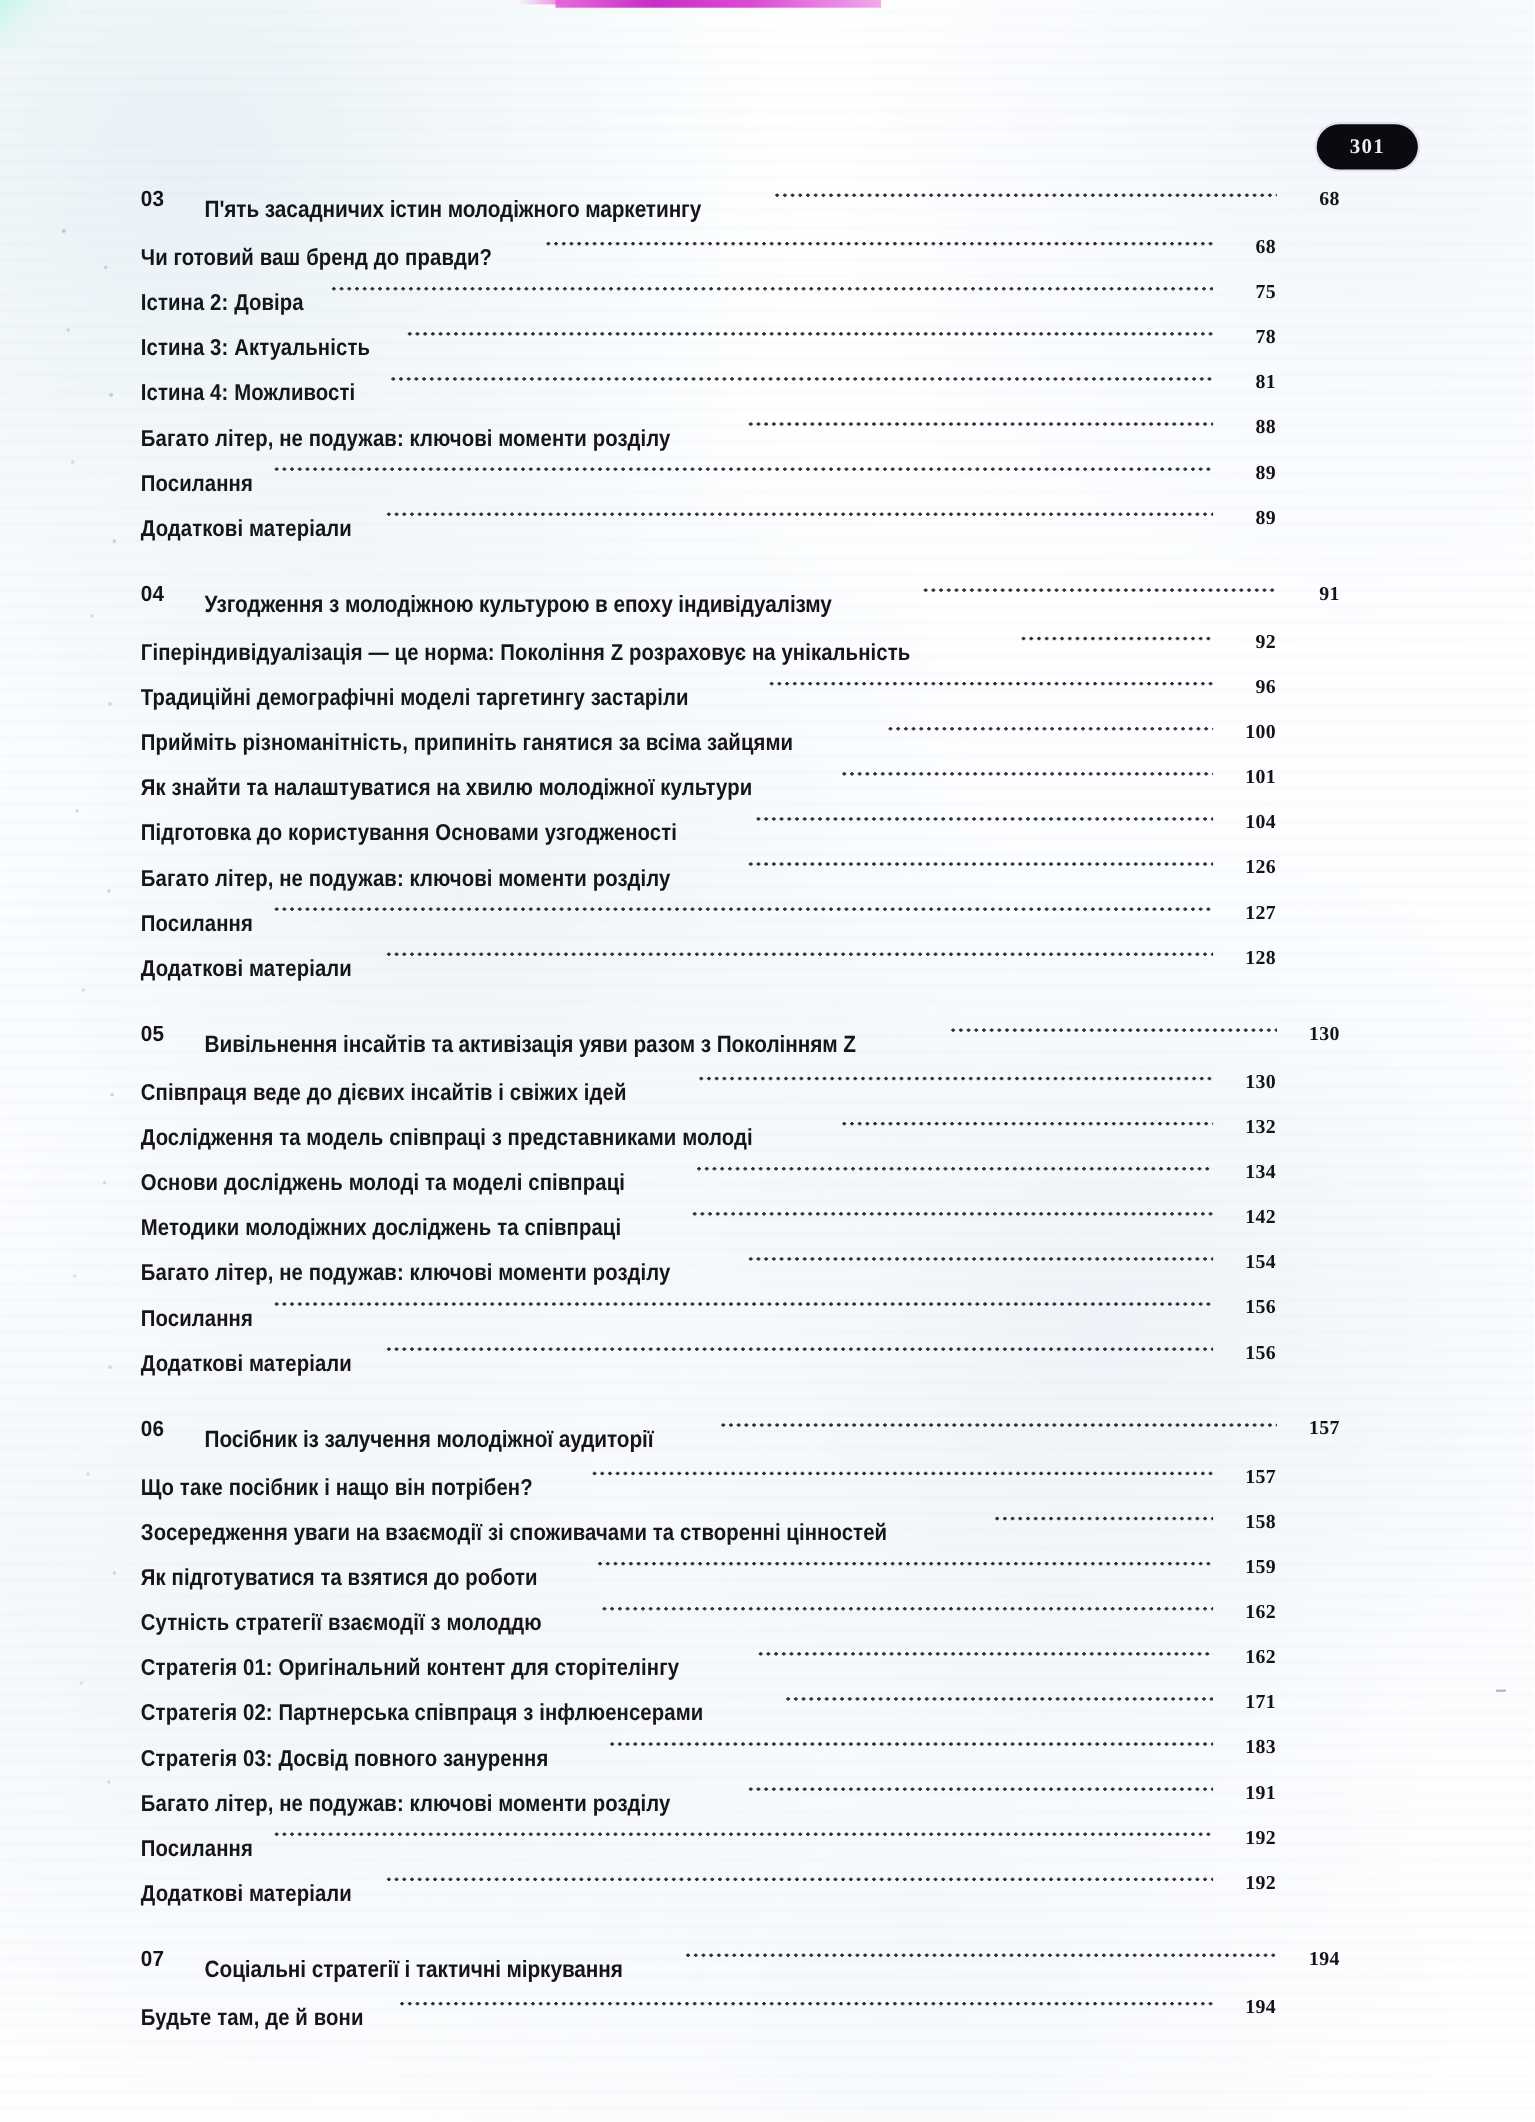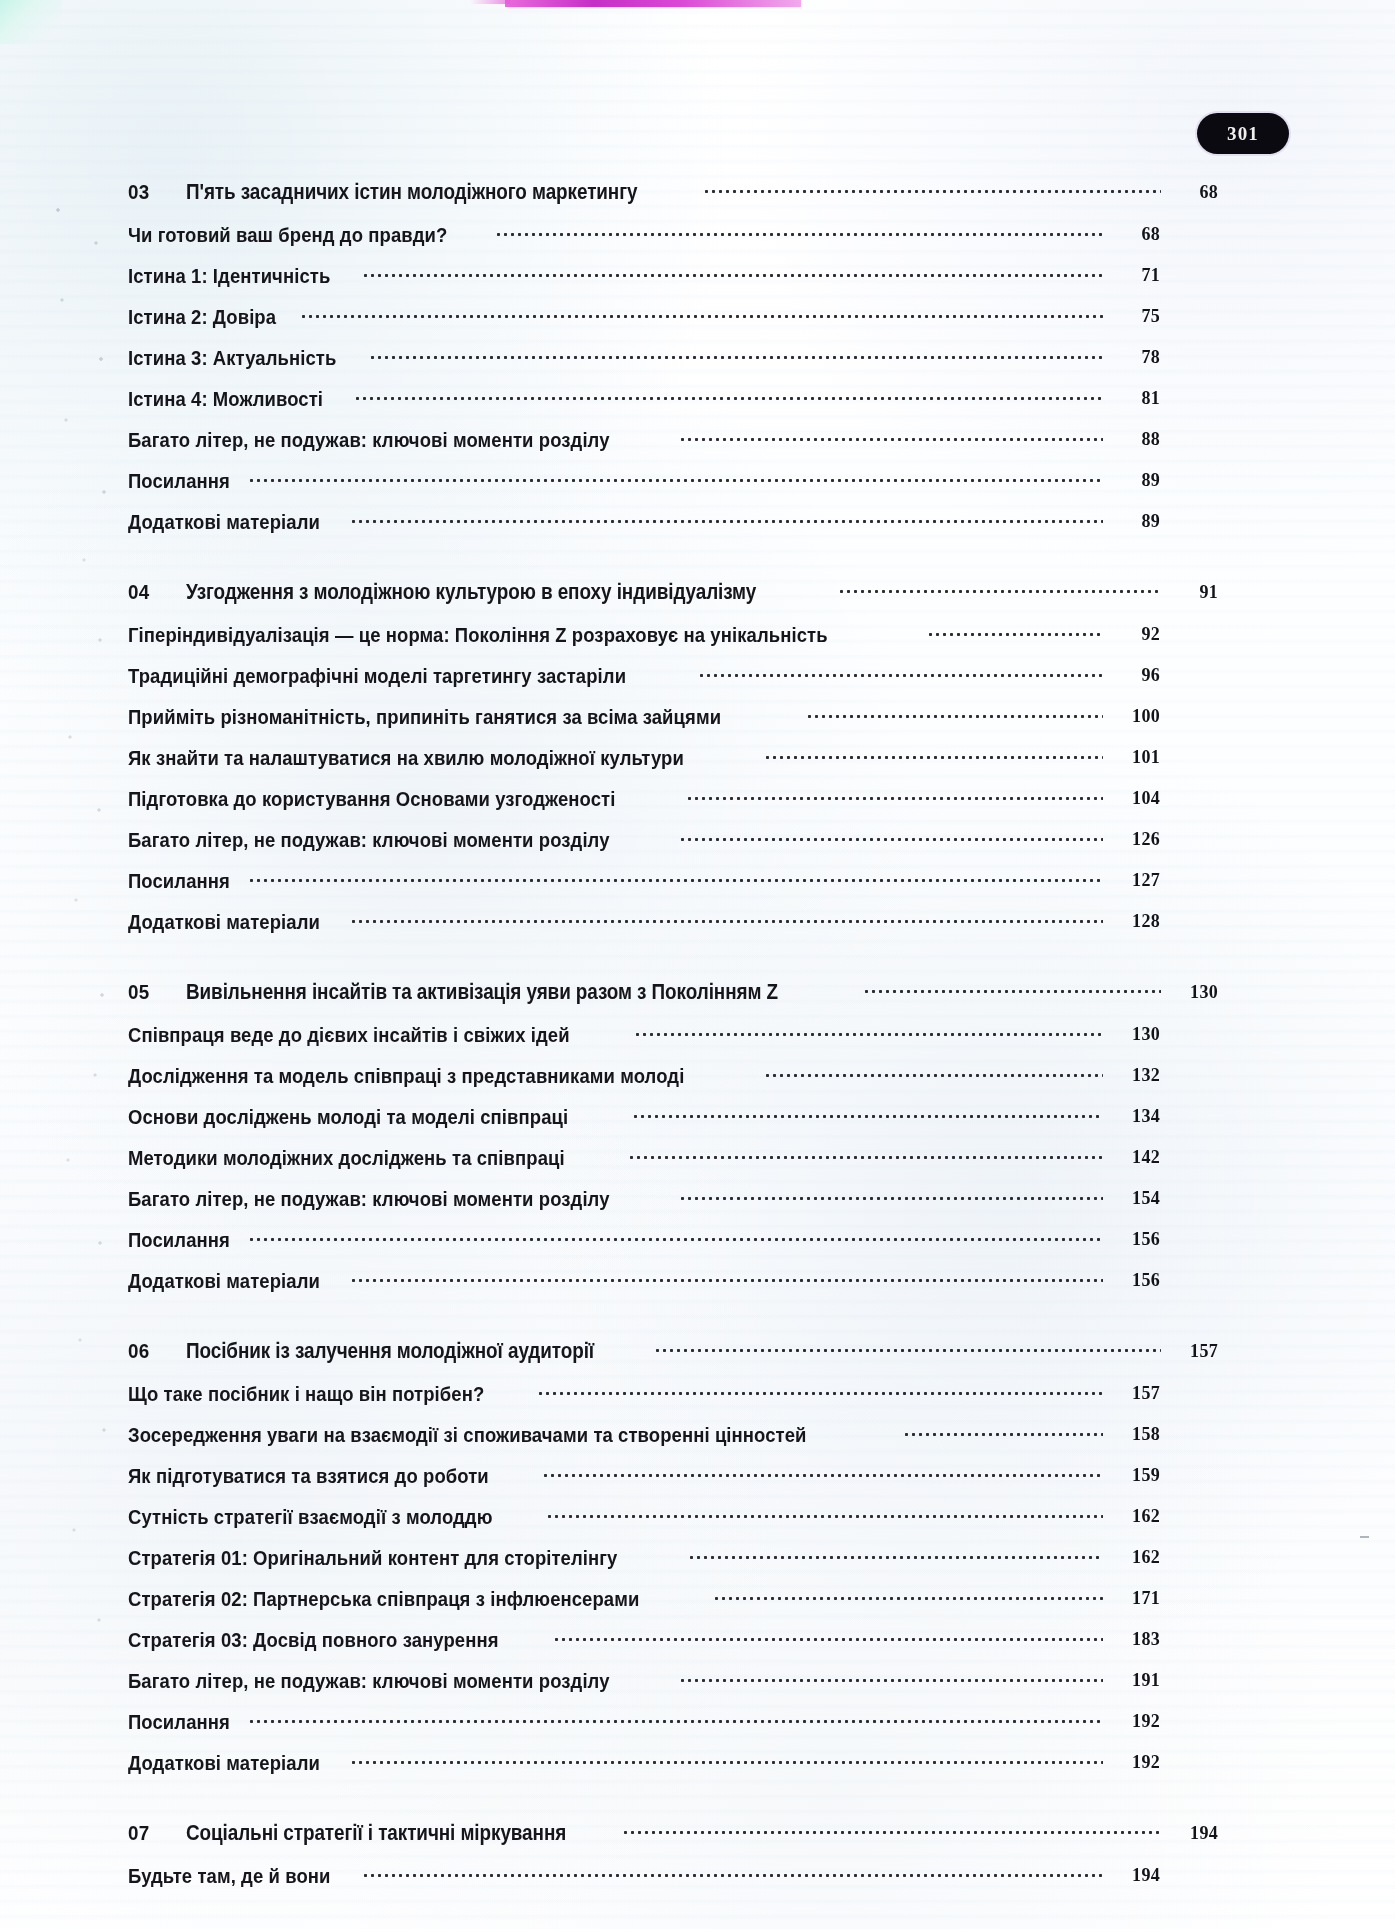--- a/index.html
+++ b/index.html
@@ -96,21 +96,21 @@
 
   
   #toc{
     position:absolute;left:0;top:0;width:1395px;
     padding:0;
   }
   .chapter{margin:0;}
   .chapter + .chapter{margin-top:28px;}
 
   .row{
-    display:flex;align-items:center;
+    display:flex;align-items:flex-start;
     width:1090px;margin-left:128px;
     color:#16161c;
   }
   .row.sub{width:1032px;}
 
   .num{
     width:58px;flex:0 0 58px;
     font-family:"Liberation Sans", sans-serif;
     font-weight:700;font-size:20px;
     letter-spacing:.2px;
@@ -187,25 +187,20 @@
           <div class="label">П'ять засадничих істин молодіжного маркетингу</div>
           <div class="leader"></div>
           <div class="pg">68</div>
         </div>
         <div class="row sub">
           <div class="label">Чи готовий ваш бренд до правди?</div>
           <div class="leader"></div>
           <div class="pg">68</div>
         </div>
         <div class="row sub">
-          <div class="label">Істина 1: Ідентичність</div>
-          <div class="leader"></div>
-          <div class="pg">71</div>
-        </div>
-        <div class="row sub">
           <div class="label">Істина 2: Довіра</div>
           <div class="leader"></div>
           <div class="pg">75</div>
         </div>
         <div class="row sub">
           <div class="label">Істина 3: Актуальність</div>
           <div class="leader"></div>
           <div class="pg">78</div>
         </div>
         <div class="row sub">

